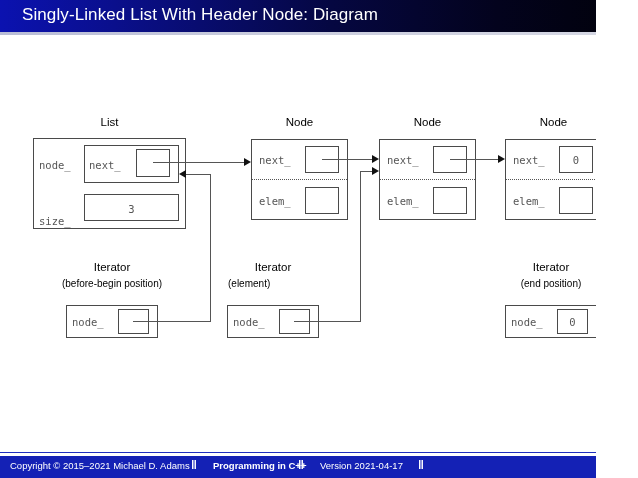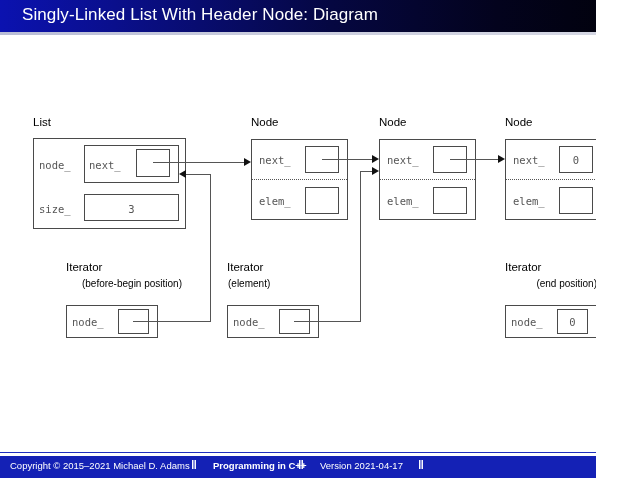--- a/index.html
+++ b/index.html
@@ -79,27 +79,28 @@
   .box {
     position: absolute;
     border: 1px solid #4a4a4a;
     background: #ffffff;
     box-sizing: border-box;
   }
   .caption {
     position: absolute;
     font-size: 11.5px;
     color: #000000;
+    text-align: center;
     white-space: nowrap;
   }
   .subcaption {
     position: absolute;
     font-size: 10px;
     color: #000000;
-    text-align: right;
+    text-align: center;
     white-space: nowrap;
   }
   .mono {
     position: absolute;
     font-family: "DejaVu Sans Mono", "Liberation Mono", monospace;
     font-size: 10.5px;
     color: #555555;
     white-space: nowrap;
   }
   .val {
@@ -158,21 +159,21 @@
   <div class="box" style="left:33px; top:138px; width:153px; height:91px;"></div>
 
   <div class="box" style="left:84px; top:145px; width:95px; height:38px;"></div>
   <div class="mono" style="left:39px; top:159px;">node_</div>
   <div class="mono" style="left:89px; top:159px;">next_</div>
 
   <div class="box" style="left:136px; top:149px; width:34px; height:28px;"></div>
   <div class="val" style="left:136px; top:158px; width:34px;"></div>
 
   <div class="box" style="left:84px; top:194px; width:95px; height:27px;"></div>
-  <div class="mono" style="left:39px; top:203px;">size_</div>
+  <div class="mono" style="left:39px; top:215px;">size_</div>
   <div class="val" style="left:84px; top:203px; width:95px;">3</div>
 
   <div class="box" style="left:251px; top:139px; width:97px; height:81px;"></div>
   <div class="dotted-sep" style="left:252px; top:179px; width:95px;"></div>
   <div class="mono" style="left:259px; top:154px;">next_</div>
   <div class="box" style="left:305px; top:146px; width:34px; height:27px;"></div>
   <div class="val" style="left:305px; top:154px; width:34px;"></div>
   <div class="mono" style="left:259px; top:195px;">elem_</div>
   <div class="box" style="left:305px; top:187px; width:34px; height:27px;"></div>
   <div class="val" style="left:305px; top:195px; width:34px;"></div>

